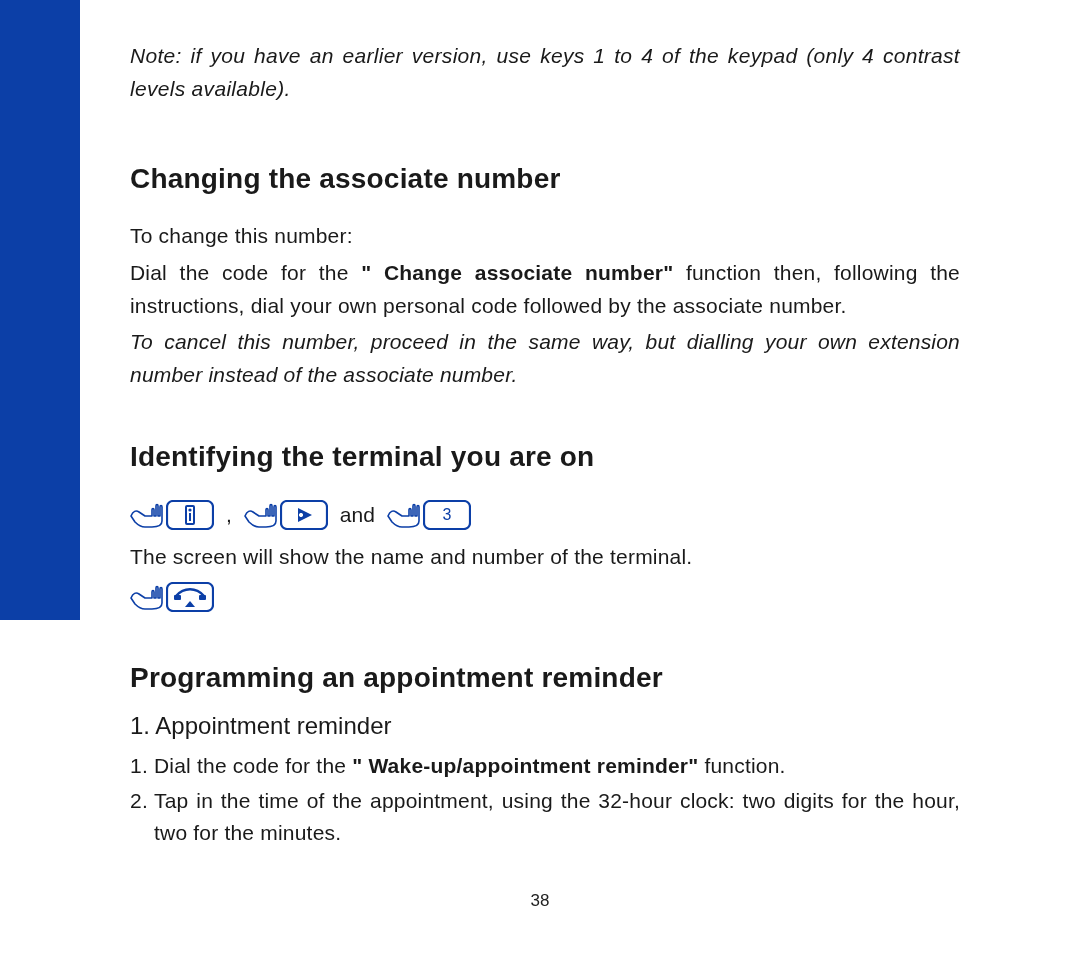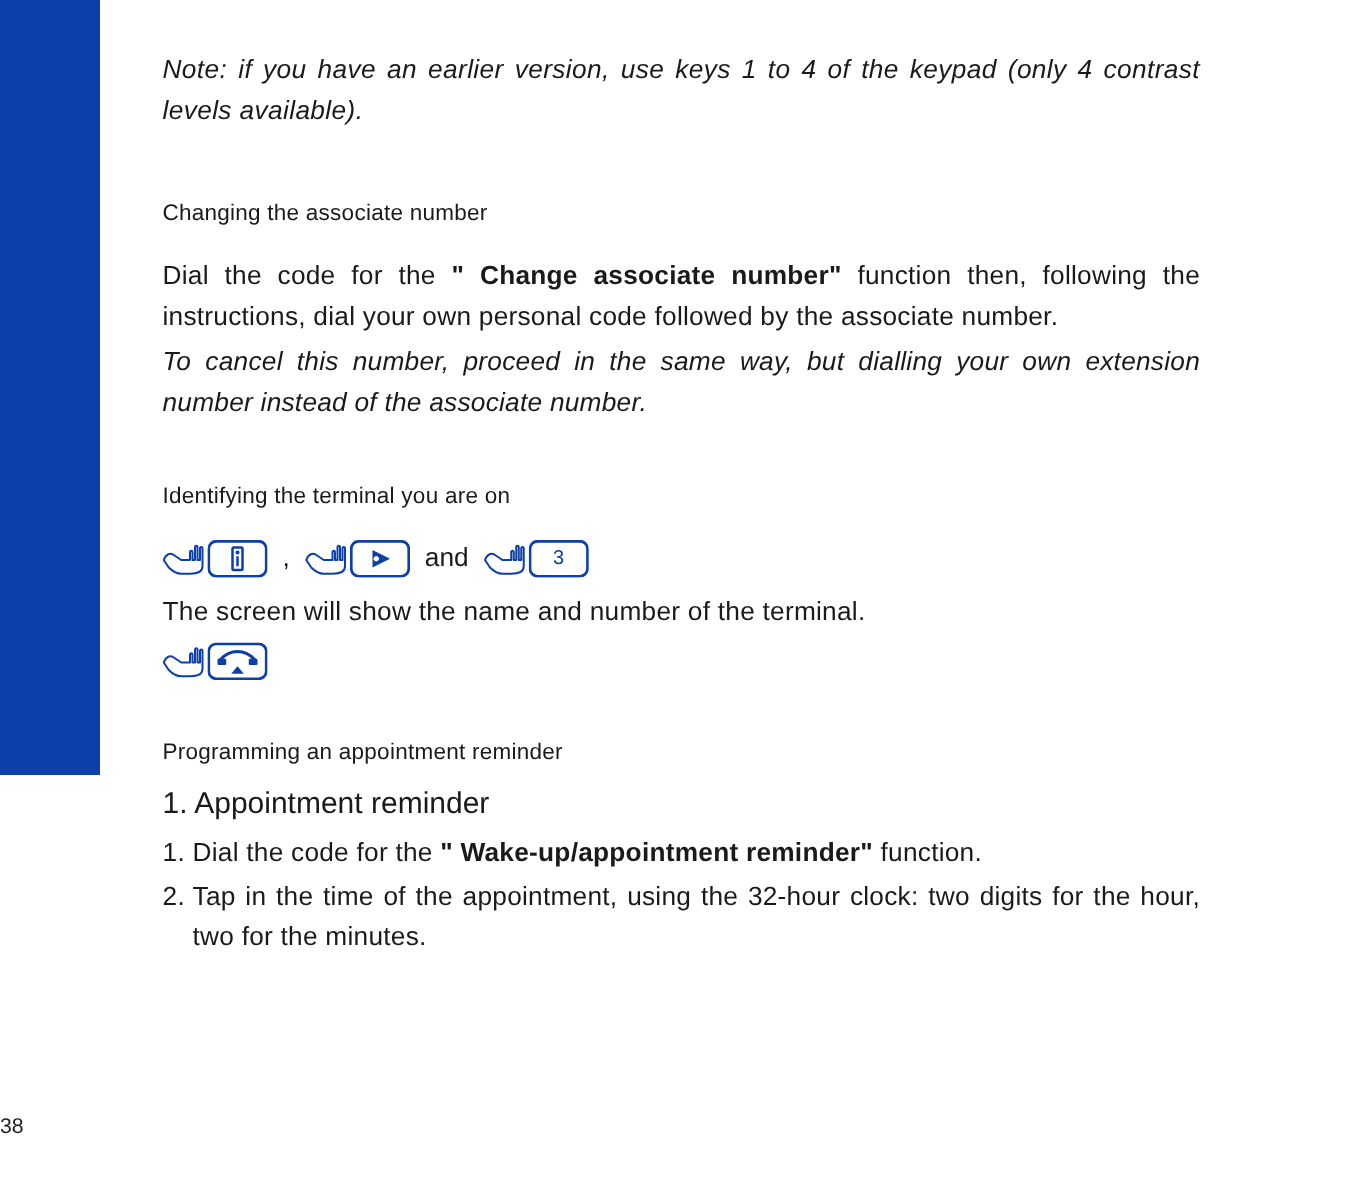--- a/index.html
+++ b/index.html
@@ -35,22 +35,22 @@
     font-size: 21px;
     line-height: 1.55;
   }
   .note {
     font-style: italic;
     text-align: justify;
     letter-spacing: 0.3px;
     margin-bottom: 52px;
   }
   h2.section {
-    font-size: 18px;
-    font-weight: 400;
+    font-size: 28px;
+    font-weight: 700;
     margin: 0 0 20px 0;
     letter-spacing: 0.2px;
   }
   .para {
     text-align: justify;
     margin: 0 0 4px 0;
     letter-spacing: 0.2px;
   }
   .para.last-in-block { margin-bottom: 44px; font-style: italic; }
   .bold { font-weight: 600; }
@@ -77,21 +77,21 @@
   .key-stack {
     display: inline-flex;
     align-items: center;
     gap: 2px;
   }
   .page-num {
     position: absolute;
     left: 0;
     right: 0;
     bottom: 50px;
-    text-align: left;
+    text-align: center;
     font-size: 17px;
     color: #222;
   }
 </style>
 </head>
 <body>
 
 <svg width="0" height="0" style="position:absolute">
   <defs>
     <g id="svg-hand">
@@ -127,20 +127,21 @@
 </svg>
 
 <div class="page">
   <div class="sidebar"></div>
 
   <div class="content">
 
     <div class="note">Note: if you have an earlier version, use keys 1 to 4 of the keypad (only 4 contrast levels available).</div>
 
     <h2 class="section">Changing the associate number</h2>
+    <p class="para">To change this number:</p>
     <p class="para">
       <span>Dial the code for the </span><span class="bold">" Change associate number"</span><span> function then, following the instructions, dial your own personal code followed by the associate number.</span>
     </p>
     <p class="para last-in-block">To cancel this number, proceed in the same way, but dialling your own extension number instead of the associate number.</p>
 
     <h2 class="section">Identifying the terminal you are on</h2>
 
     <div class="icon-row">
       <span class="key-stack">
         <span class="hand-icon">

